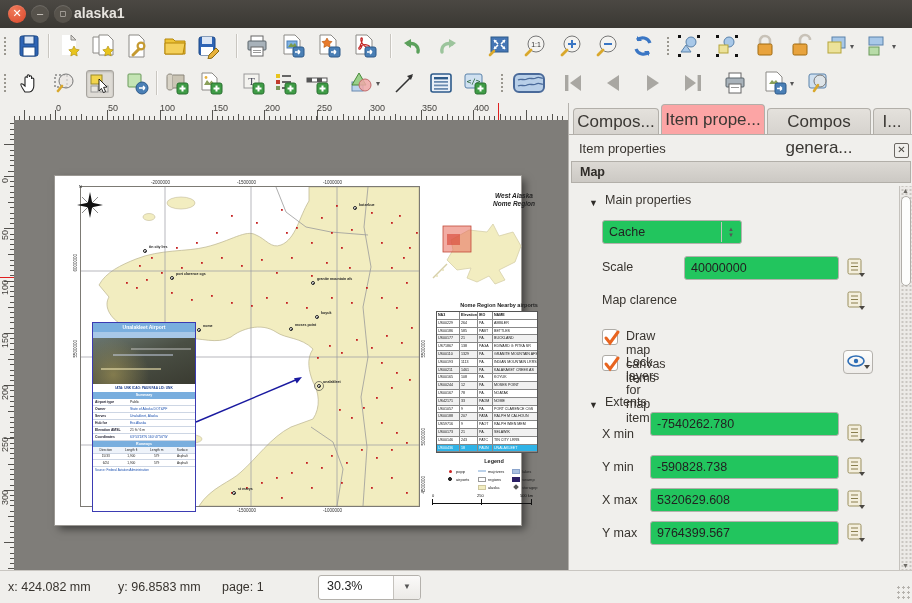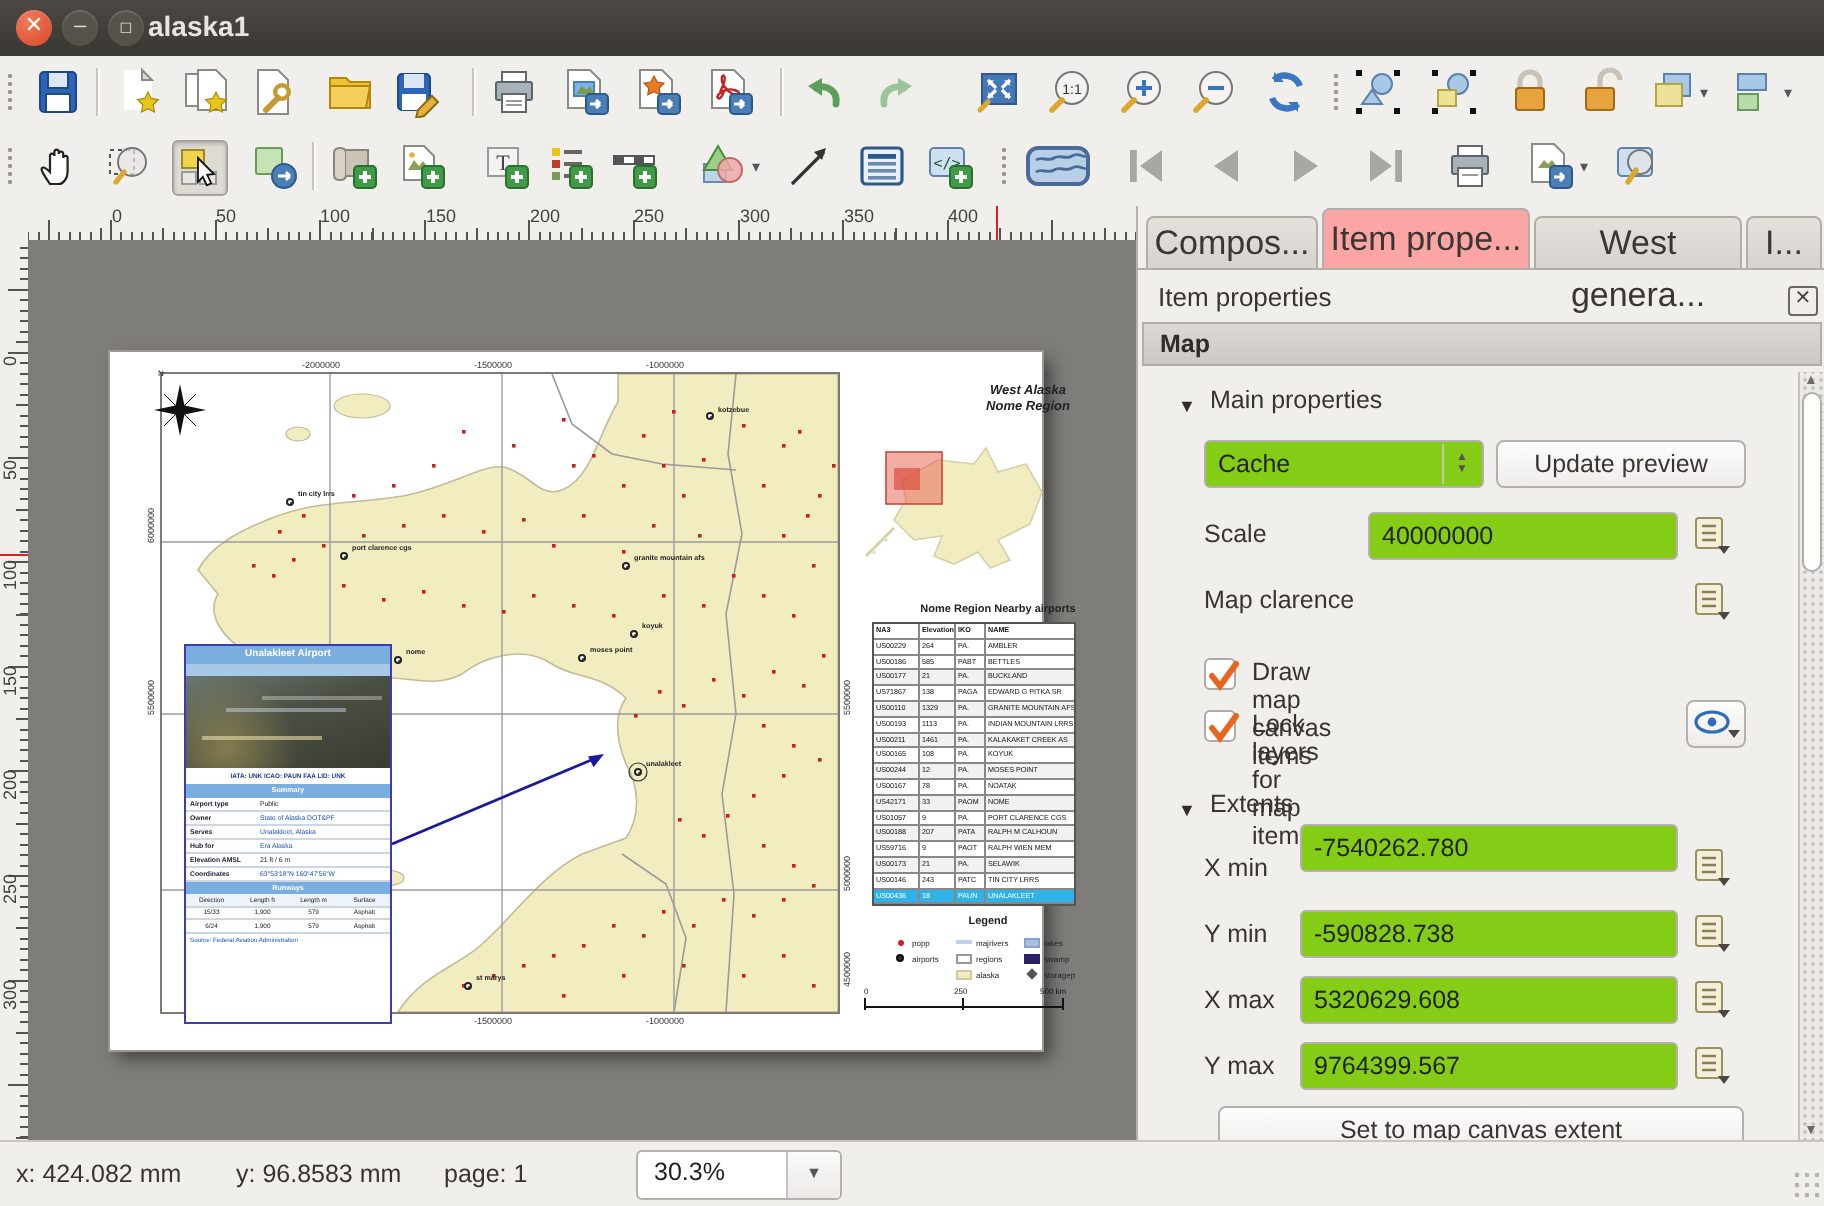--- a/index.html
+++ b/index.html
@@ -108,21 +108,21 @@
   #panel{left:568px;top:103px;width:344px;height:467px;background:#f0efec;border-left:1px solid #b5b2ad;}
   .tab{position:absolute;height:26px;top:5px;background:linear-gradient(#e4e1dc,#d6d3ce);border:1px solid #b2afa9;border-bottom:none;
        border-radius:4px 4px 0 0;font-size:17px;color:#3a3733;text-align:center;line-height:26px;box-sizing:border-box;}
   .tab.active{background:#fca5a5;height:30px;top:1px;line-height:30px;z-index:2;}
   #tabline{position:absolute;left:0;top:31px;width:344px;height:1px;background:#b2afa9;}
   #panel-title{position:absolute;left:10px;top:38px;font-size:13px;color:#38342f;}
   #dock-close{position:absolute;left:325px;top:40px;width:13px;height:13px;border:1px solid #6b6archive762;border:1px solid #6b6762;border-radius:2px;font-size:10px;line-height:12px;text-align:center;color:#4a4742;}
   #map-section{position:absolute;left:2px;top:58px;width:340px;height:22px;background:linear-gradient(#dcd9d4,#ccc9c4);border:1px solid #b2afa9;box-sizing:border-box;font-weight:bold;font-size:12.5px;color:#2f2c28;line-height:20px;padding-left:8px;}
   .collapse{position:absolute;font-size:9px;color:#2f2c28;}
   .plabel{position:absolute;font-size:12.5px;color:#38342f;}
-  .pinput{position:absolute;height:24px;background:#84cc16;border:1px solid #b4b1ac;border-radius:3px;box-sizing:border-box;
+  .pinput{position:absolute;height:24px;background:#22c55e;border:1px solid #b4b1ac;border-radius:3px;box-sizing:border-box;
           font-size:12.5px;color:#222;padding:0 6px;font-family:"Liberation Sans",sans-serif;}
   .btn{position:absolute;background:linear-gradient(#fdfdfc,#efedea);border:1px solid #b4b1ac;border-radius:4px;
        font-size:12.5px;color:#38342f;text-align:center;box-sizing:border-box;}
   .ddbtn{position:absolute;width:22px;height:22px;}
   .checkrow{position:absolute;font-size:12.5px;color:#38342f;}
   .cbox{position:absolute;left:0;top:0;width:16px;height:16px;background:#fff;border:1px solid #aeaba6;border-radius:3px;box-sizing:border-box;}
   .cbox svg{position:absolute;left:-2px;top:-3px;}
   .checkrow .cl{position:absolute;left:24px;top:0;}
   #pscroll{position:absolute;left:330px;top:83px;width:13px;height:384px;background:#eceae7;border-left:1px solid #c5c2bd;
      background-image:radial-gradient(circle,#c9c6c1 0.8px,transparent 1px);background-size:4px 4px;background-position:center;}
@@ -935,39 +935,38 @@
       <line x1="141" y1="246" x2="243" y2="203" stroke="#1a1aa0" stroke-width="1.4"></line>
       <path d="M247 201l-8 1.2 2.8 5.4z" fill="#1a1aa0"></path>
     </svg>
   </div>
 
 </div>
 
 <div id="panel" class="abs">
   <div class="tab" style="left:4px;width:86px">Compos...</div>
   <div class="tab active" style="left:92px;width:104px">Item prope...</div>
-  <div class="tab" style="left:198px;width:104px">West genera...</div>
+  <div class="tab" style="left:198px;width:104px">Compos genera...</div>
   <div class="tab" style="left:304px;width:38px">I...</div>
   <div id="tabline"></div>
 
   <div id="panel-title">Item properties</div>
   <div id="dock-close">✕</div>
   <div id="map-section">Map</div>
 
   <div class="collapse" style="left:20px;top:95px">▼</div>
   <div class="plabel" style="left:36px;top:90px">Main properties</div>
 
   <div class="pinput" style="left:33px;top:117px;width:140px">
     <span style="line-height:22px">Cache</span>
     <div class="spin">
         <span>▲</span>
         <span>▼</span>
       </div>
   </div>
-  <div class="btn" style="left:179px;top:117px;width:125px;height:24px;line-height:22px">Update preview</div>
 
   <div class="plabel" style="left:33px;top:157px">Scale</div>
   <input class="pinput" style="left: 115px; top: 153px; width: 155px;" value="40000000">
   <div class="ddbtn" style="left:277px;top:154px">
     <svg width="22" height="22" viewBox="0 0 22 22">
         <rect x="2" y="2" width="13" height="15" rx="1.5" fill="#f4efdd" stroke="#9a8f5f"></rect>
         <path d="M5 6h7M5 9.5h7M5 13h7" stroke="#8a7f4f" stroke-width="1.2"></path>
         <path d="M13 16l6 0-3 4z" fill="#4a4742"></path>
       </svg>
   </div>
@@ -1041,21 +1040,20 @@
   <div class="plabel" style="left:33px;top:423px">Y max</div>
   <input class="pinput" style="left: 81px; top: 418px; width: 189px;" value="9764399.567">
   <div class="ddbtn" style="left:277px;top:419px">
     <svg width="22" height="22" viewBox="0 0 22 22">
         <rect x="2" y="2" width="13" height="15" rx="1.5" fill="#f4efdd" stroke="#9a8f5f"></rect>
         <path d="M5 6h7M5 9.5h7M5 13h7" stroke="#8a7f4f" stroke-width="1.2"></path>
         <path d="M13 16l6 0-3 4z" fill="#4a4742"></path>
       </svg>
   </div>
 
-  <div class="btn" style="left:40px;top:450px;width:263px;height:24px;line-height:22px">Set to map canvas extent</div>
 
   <div id="pscroll">
     <span class="scroll-arrow" style="top:1px">▲</span>
     <div class="pthumb"></div>
     <span class="scroll-arrow" style="bottom:1px">▼</span>
   </div>
 </div>
 
 <div id="statusbar" class="abs">
   <span class="status-text" style="left:8px">x: 424.082 mm</span>

